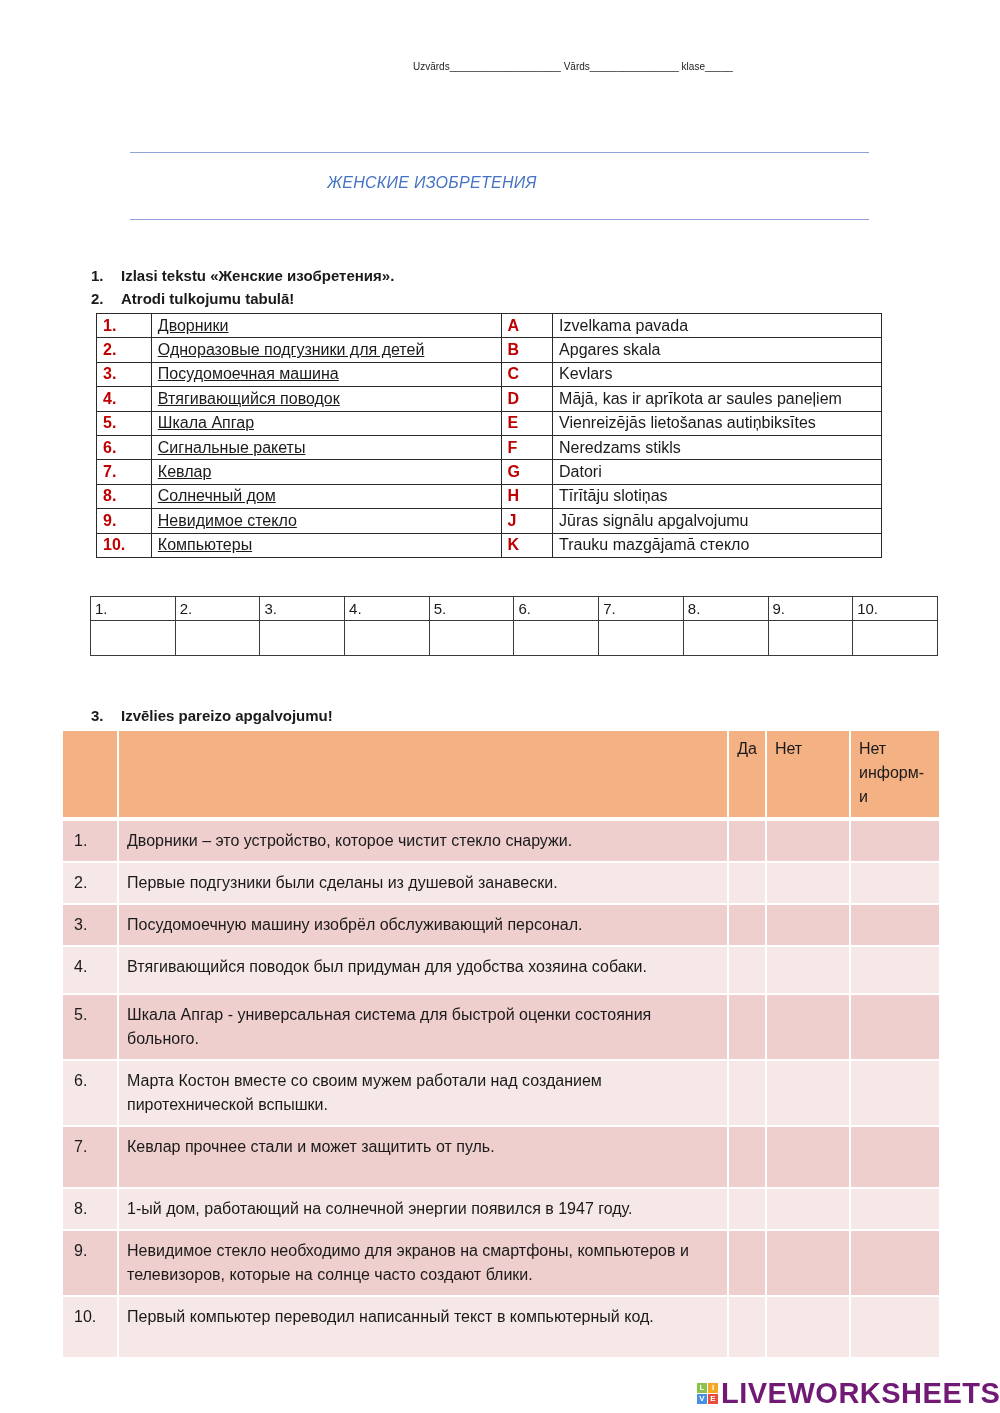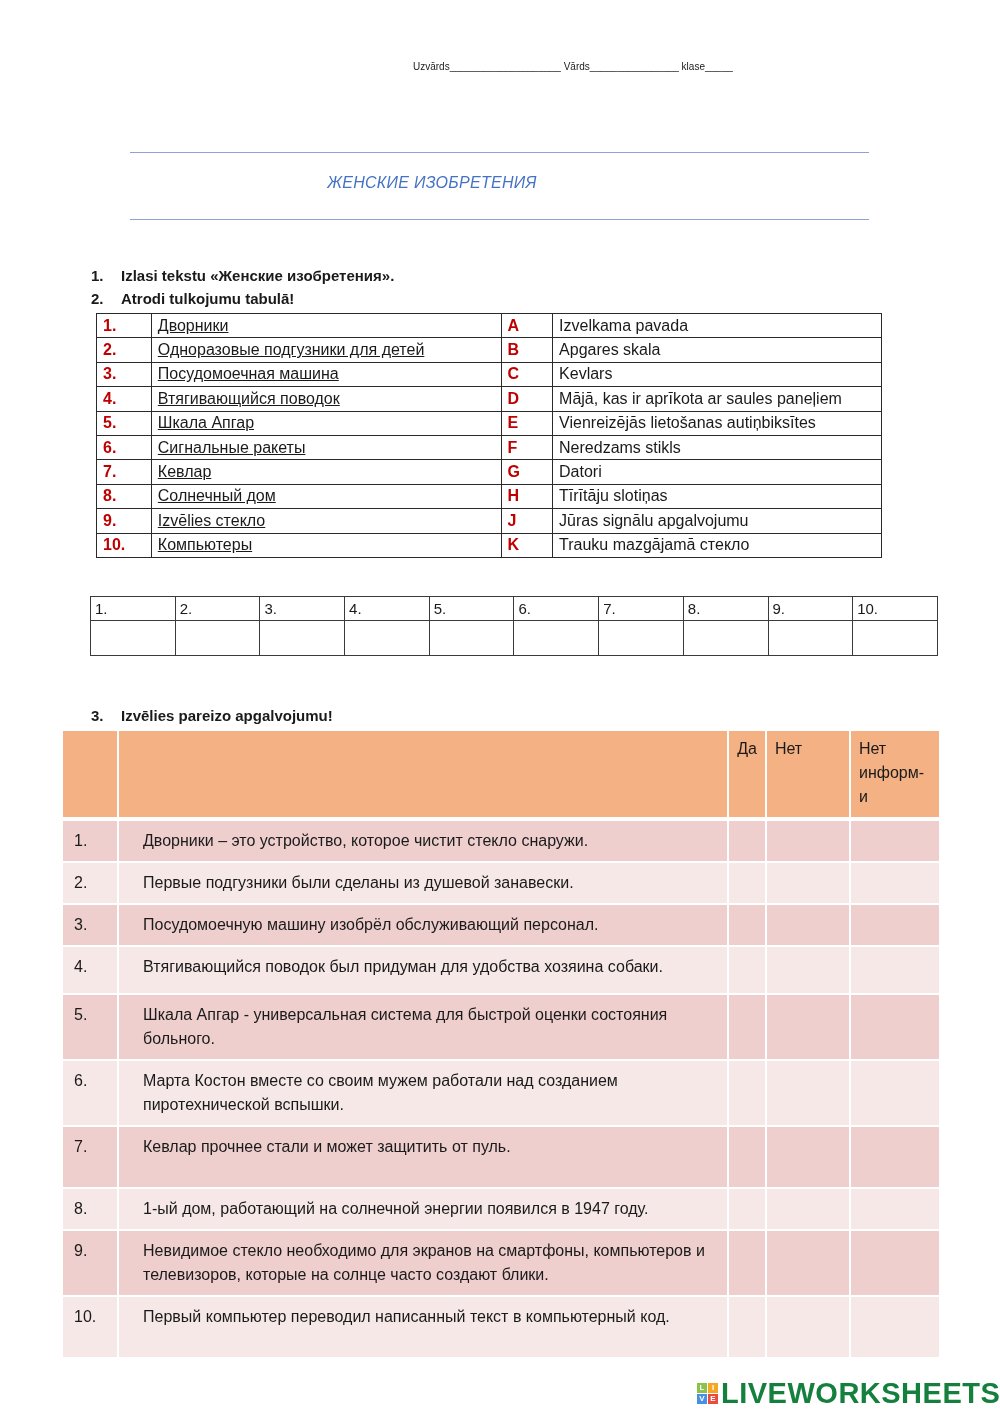--- a/index.html
+++ b/index.html
@@ -32,31 +32,31 @@
     .answers tr.h td { height: 24px; }
     .answers tr.b td { height: 35px; }
 
     .tf { top: 731px; left: 61px; width: 880px; border-collapse: separate; border-spacing: 2px 0; }
     .tf td { font-size: 16px; vertical-align: top; padding: 8px 8px; line-height: 24px; }
     .tf tr.head td { background: #F4B183; height: 60px; padding-top: 6px; }
     .tf tr.gap td { height: 4px; padding: 0; background: #fff; }
     .tf tr.dark td { background: #EECFCE; border-bottom: 2px solid #fff; }
     .tf tr.light td { background: #F6E8E7; border-bottom: 2px solid #fff; }
     .tf td.c0 { width: 54px; padding-left: 11px; }
-    .tf td.c1 { width: 608px; padding-left: 24px; }
+    .tf td.c1 { width: 608px; padding-left: 8px; }
     .tf td.c2 { width: 35px; }
     .tf td.c3 { width: 82px; }
     .tf td.c4 { width: 88px; margin-top: 17px; }
 
     .logo {
       position: absolute; left: 697px; top: 1377px; display: flex; align-items: center;
     }
     .logo .badge { display: grid; grid-template-columns: 10px 10px; grid-template-rows: 10px 10px; gap: 1px; margin-right: 3px; }
     .logo .badge span { display: block; font-size: 8px; font-weight: bold; color: #fff; text-align: center; line-height: 10px; }
-    .logo .word { font-size: 29px; font-weight: bold; color: #15803d; letter-spacing: 0.5px; }
+    .logo .word { font-size: 29px; font-weight: bold; color: #701a75; letter-spacing: 0.5px; }
   </style>
 </head>
 <body>
 
 <div class="header-line"><span>Uzvārds</span><span>____________________</span> <span>Vārds</span><span>________________</span> <span>klase</span><span>_____</span></div>
 
 <div class="rule" style="top:152px"></div>
 <div class="title">ЖЕНСКИЕ ИЗОБРЕТЕНИЯ</div>
 <div class="rule" style="top:219px"></div>
 
@@ -108,21 +108,21 @@
         <td class="lv">Datori</td>
       </tr>
       <tr>
         <td class="num">8.</td>
         <td class="ru">Солнечный дом</td>
         <td class="let">H</td>
         <td class="lv">Tīrītāju slotiņas</td>
       </tr>
       <tr>
         <td class="num">9.</td>
-        <td class="ru">Izvēlies стекло</td>
+        <td class="ru">Невидимое стекло</td>
         <td class="let">J</td>
         <td class="lv">Jūras signālu apgalvojumu</td>
       </tr>
       <tr>
         <td class="num">10.</td>
         <td class="ru">Компьютеры</td>
         <td class="let">K</td>
         <td class="lv">Trauku mazgājamā стекло</td>
       </tr>
     </tbody>

